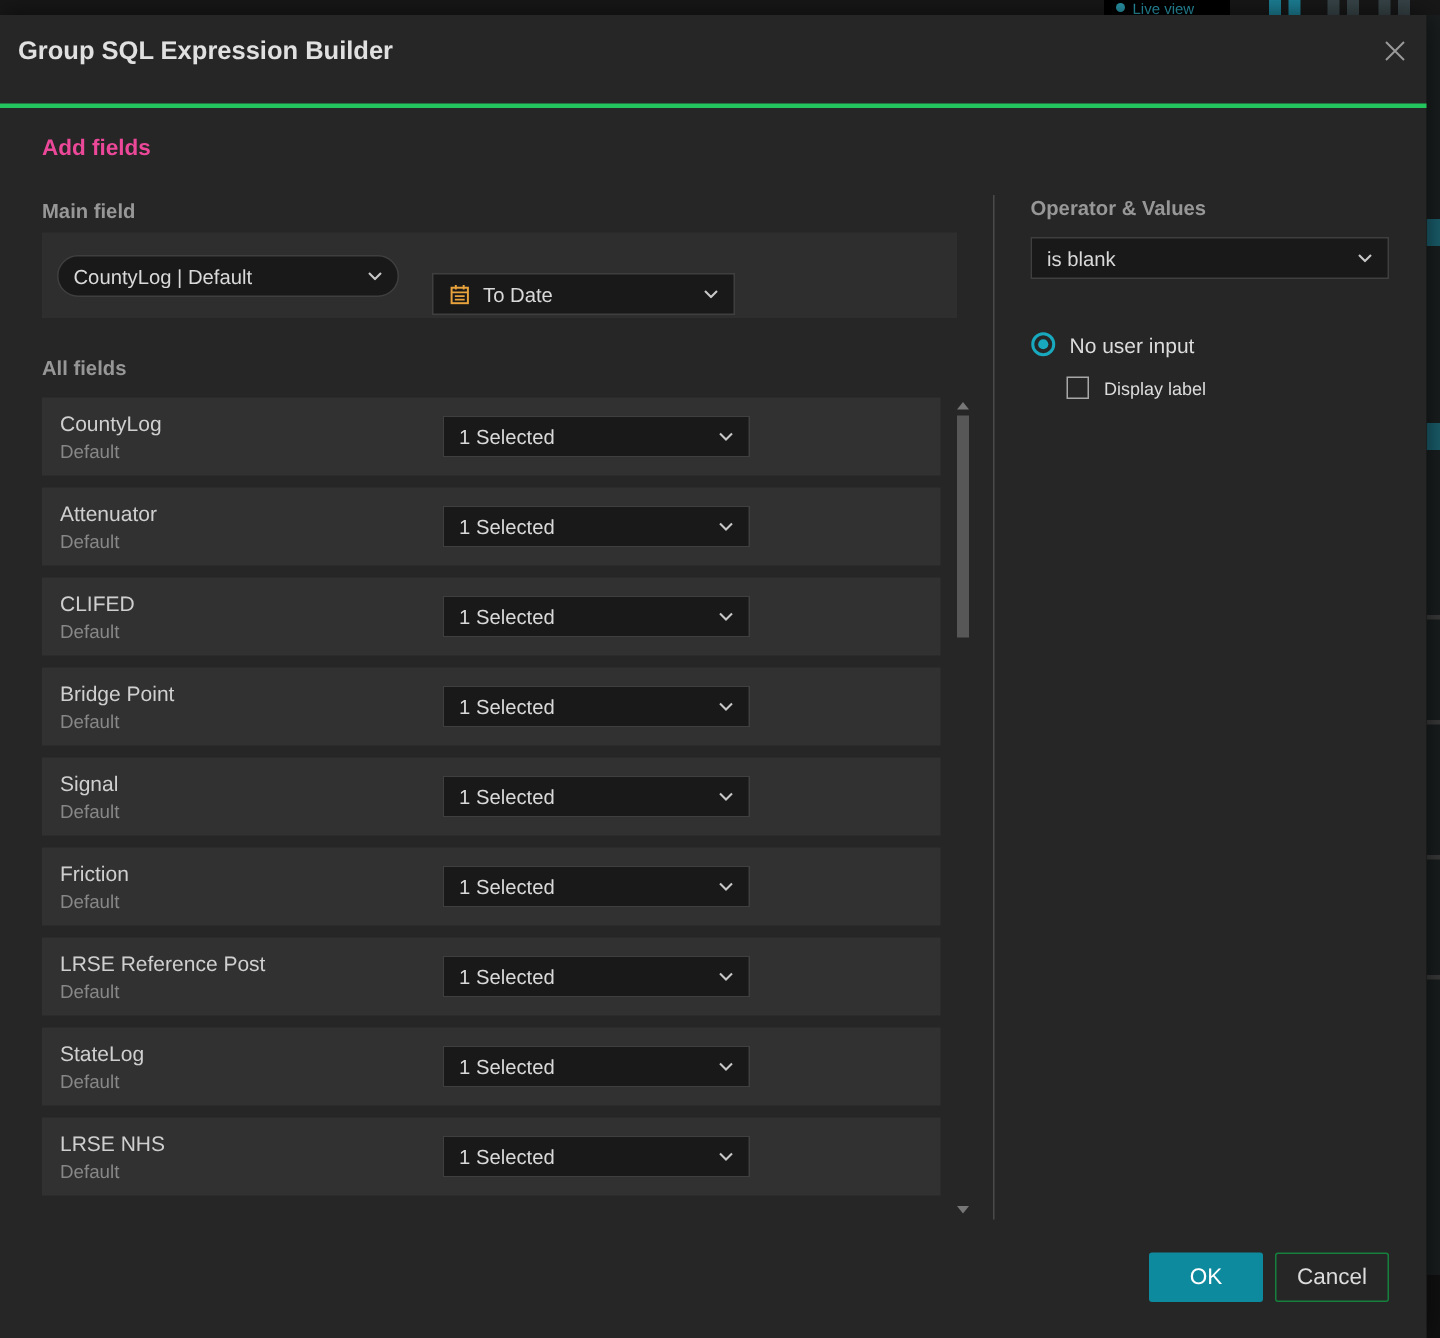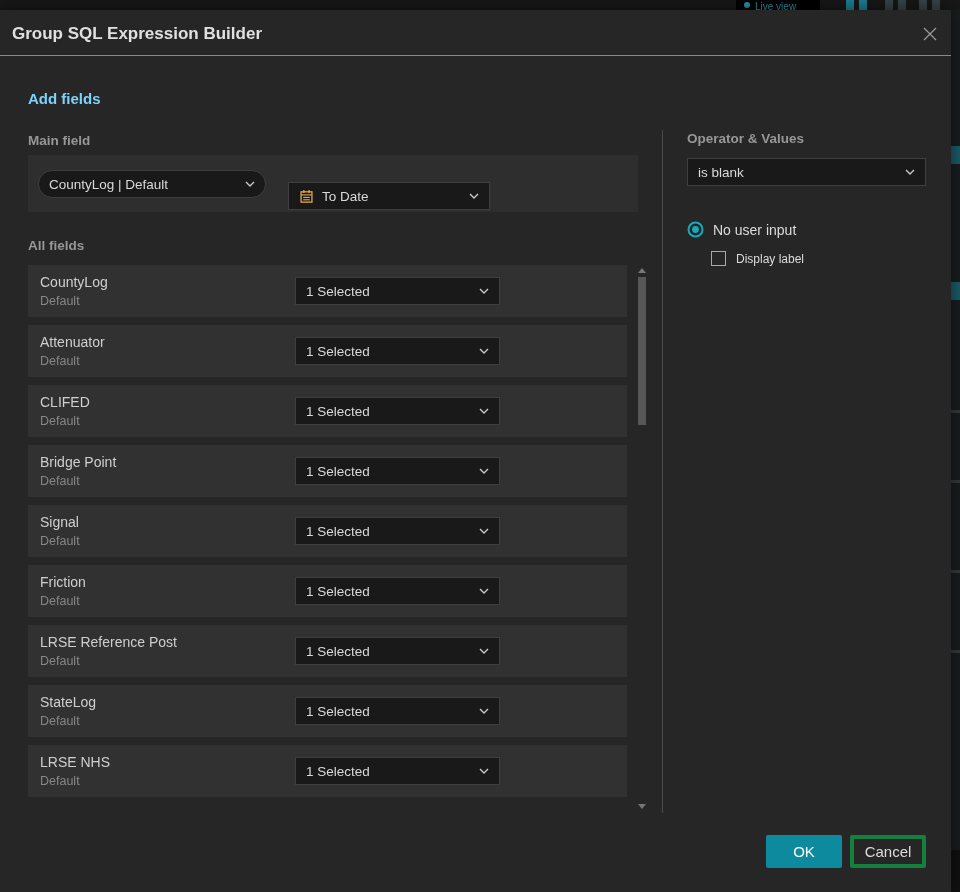--- a/index.html
+++ b/index.html
@@ -19,25 +19,25 @@
   
   .backdrop-sliver{position:absolute;left:951px;top:10px;width:9px;height:882px;background:#1a1e1f;overflow:hidden;}
   .sliver-frag{position:absolute;left:0;width:9px;}
   .frag-teal{background:#1a5f6d;height:18px;}
   .frag-gray{background:#3a3a3a;height:3px;}
   .frag-dark{background:#111;height:42px;}
 
   
   .dialog{position:absolute;left:0;top:10px;width:951px;height:882px;background:#262626;
           box-shadow:0 0 18px rgba(0,0,0,.6);}
-  .titlebar{position:absolute;left:0;top:0;width:100%;height:46px;border-bottom:1px solid #22c55e;box-sizing:border-box;}
+  .titlebar{position:absolute;left:0;top:0;width:100%;height:62px;border-bottom:3px solid #22c55e;box-sizing:border-box;}
   .dialog-title{position:absolute;left:12px;top:0;line-height:48px;font-size:17px;font-weight:600;color:#e0e0e0;}
   .close-btn{position:absolute;left:914px;top:8px;width:32px;height:32px;display:flex;align-items:center;justify-content:center;cursor:pointer;}
 
-  .h-addfields{position:absolute;left:28px;top:80px;font-size:15px;font-weight:700;color:#7dd3fc;}
+  .h-addfields{position:absolute;left:28px;top:80px;font-size:15px;font-weight:700;color:#ec4899;}
   .sub-label{position:absolute;font-size:13.5px;font-weight:600;color:#979797;}
   .lbl-mainfield{left:28px;top:123px;}
   .lbl-allfields{left:28px;top:228px;}
   .lbl-operator{left:687px;top:121px;}
 
   
   .dd{background:#191919;border:1px solid #3f3f3f;box-sizing:border-box;height:28px;
       display:flex;align-items:center;padding:0 10px;cursor:pointer;}
   .dd .dd-text{font-size:13.5px;color:#d9d9d9;white-space:nowrap;overflow:hidden;flex:1;}
   .dd svg.chev{flex:none;margin-left:8px;}
@@ -69,21 +69,21 @@
   .radio-row{position:absolute;left:687px;top:211px;display:flex;align-items:center;gap:9px;cursor:pointer;}
   .radio-label{font-size:14px;color:#dcdcdc;}
   .check-row{position:absolute;left:711px;top:241px;display:flex;align-items:center;gap:10px;cursor:pointer;}
   .checkbox{width:15px;height:15px;border:1px solid #a8a8a8;background:transparent;box-sizing:border-box;}
   .check-label{font-size:12px;color:#dcdcdc;}
 
   
   .btn{position:absolute;top:825px;width:76px;height:33px;border-radius:2px;font-size:15px;
        display:flex;align-items:center;justify-content:center;cursor:pointer;box-sizing:border-box;}
   .btn-ok{left:766px;background:#0e8a9e;color:#ffffff;}
-  .btn-cancel{left:850px;background:transparent;border:4px solid #15803d;color:#dcdcdc;}
+  .btn-cancel{left:850px;background:transparent;border:1px solid #15803d;color:#dcdcdc;}
 </style>
 </head>
 <body>
 
 <div class="backdrop-strip">
   <div class="liveview-pill">
     <span class="liveview-dot"></span>
     <span class="liveview-text">Live view</span>
   </div>
   <span class="strip-bar teal" style="left:846px"></span>

